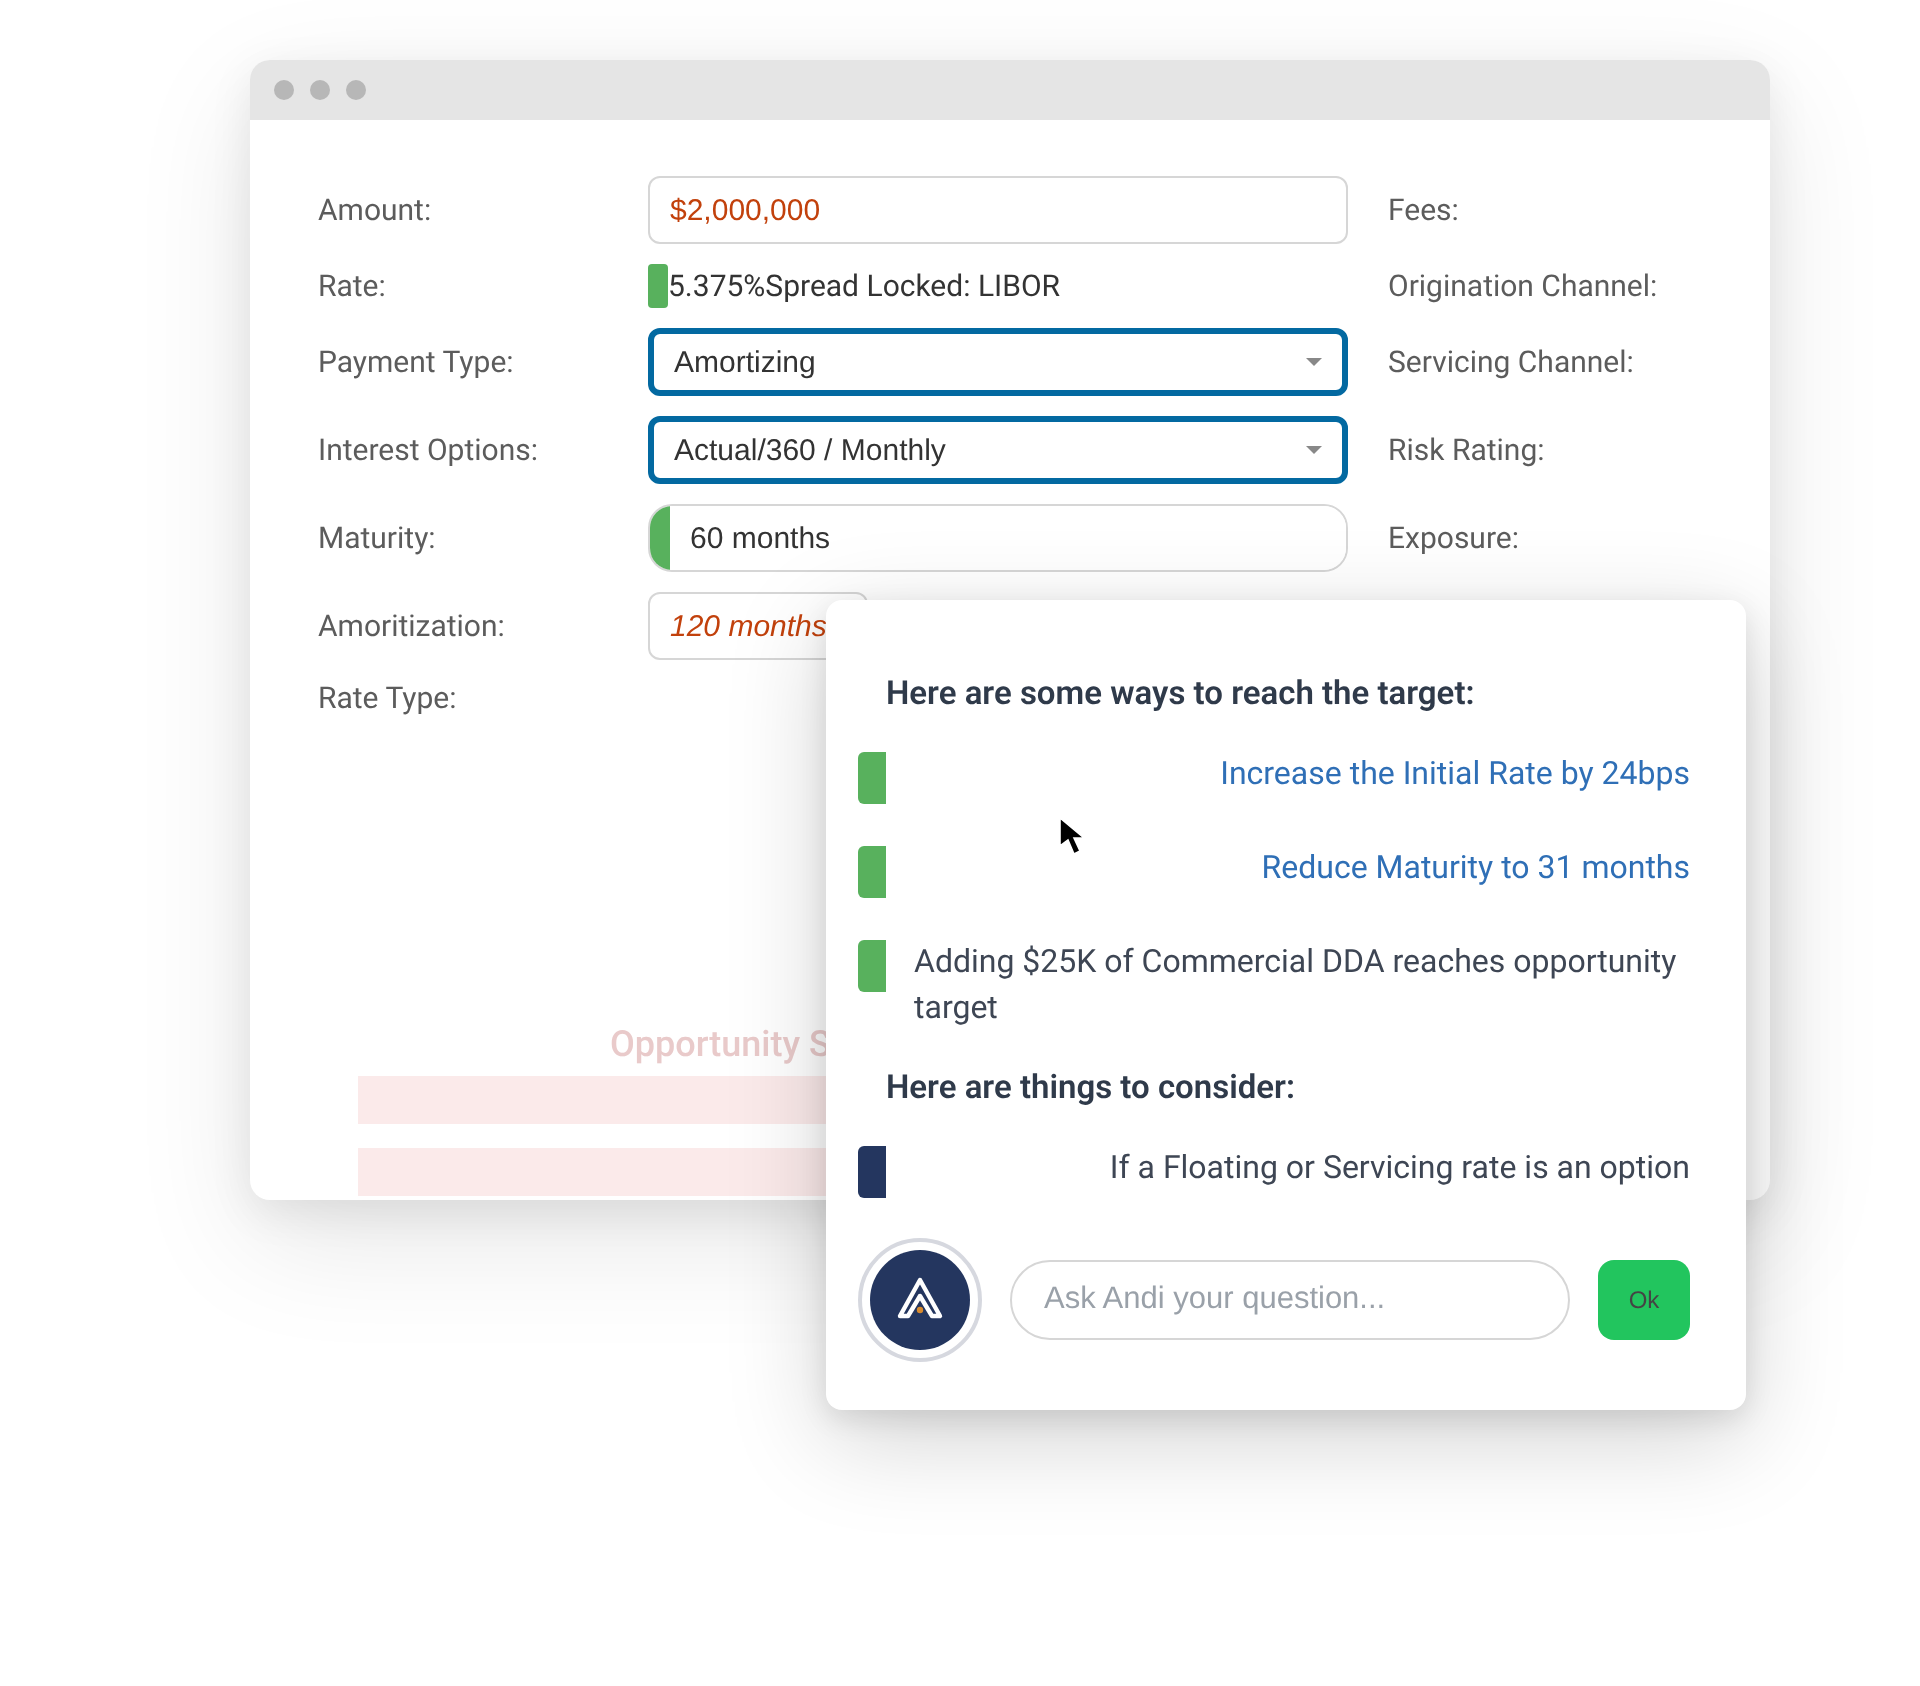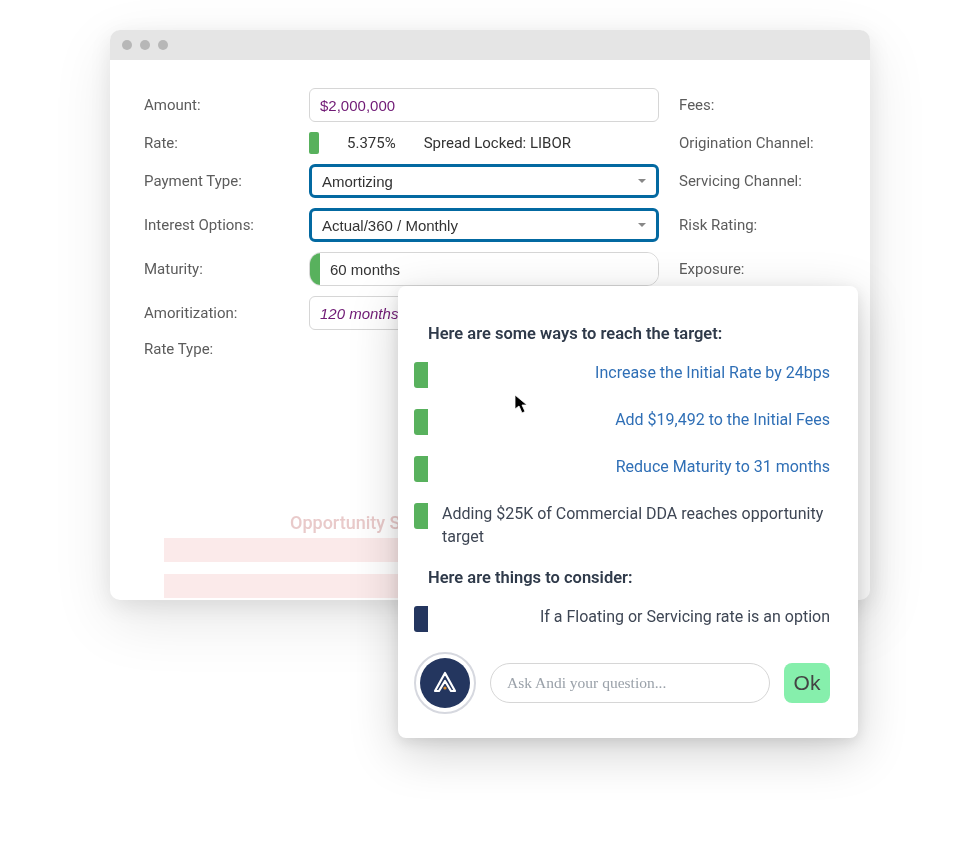--- a/index.html
+++ b/index.html
@@ -5,21 +5,21 @@
   * { box-sizing: border-box; }
   html, body {
     margin: 0; padding: 0;
     width: 960px; height: 843px;
     background: #ffffff;
     font-family: -apple-system, BlinkMacSystemFont, "Segoe UI", Roboto, Arial, sans-serif;
     color: #333;
   }
   .canvas {
     position: relative;
-    width: 848px; height: 843px;
+    width: 848px; height: 843px; margin-left: 15px;
   }
   .window {
     position: absolute;
     left: 110px; top: 30px;
     width: 760px;
     height: 570px;
     background: #fff;
     border-radius: 10px;
     box-shadow: 0 20px 60px rgba(0,0,0,0.10), 0 6px 22px rgba(0,0,0,0.08);
     overflow: hidden;
@@ -50,27 +50,27 @@
   }
   .lbl { align-self: center; color: #5c5c5c; }
   .rlbl { align-self: center; color: #5c5c5c; }
   .text-input {
     width: 100%;
     height: 34px;
     border: 1px solid #d6d6d6;
     border-radius: 6px;
     padding: 6px 10px;
     font-size: 15px;
-    color: #701a75;
+    color: #c2410c;
   }
   .rate-wrap {
     position: relative;
     display: flex;
     align-items: center;
-    gap: 28px;
+    gap: 0;
     font-size: 15px;
     color: #333;
   }
   .green-tag {
     width: 10px; height: 22px;
     background: #58b15d;
     border-radius: 2px;
     flex-shrink: 0;
   }
   .select {
@@ -115,21 +115,21 @@
     left: 54px;
     height: 24px;
     background: #fbeaea;
   }
   .pink1 { top: 478px; width: 260px; }
   .pink2 { top: 514px; width: 260px; }
 
   
   .popup {
     position: absolute;
-    left: 398px; top: 286px;
+    left: 398px; top: 300px;
     width: 460px;
     background: #fff;
     border-radius: 8px;
     box-shadow: 0 14px 50px rgba(0,0,0,0.18), 0 4px 14px rgba(0,0,0,0.10);
     padding: 28px 28px 24px 16px;
   }
   .popup h4 {
     margin: 10px 0 18px 14px;
     font-size: 16.5px;
     font-weight: 600;
@@ -171,29 +171,28 @@
     display:flex; align-items:center; justify-content:center;
   }
   .ask {
     flex: 1;
     height: 40px;
     border: 1px solid #d6d6d6;
     border-radius: 20px;
     padding: 0 16px;
     font-size: 15.5px;
     color: #555;
-    font-family: Liberation Serif, serif;
   }
   .ask::placeholder { color: #9aa1a9; }
   .ok-btn {
     height: 40px; width: 46px;
     border: none;
-    background: #86efac;
+    background: #22c55e;
     border-radius: 8px;
-    font-size: 21px;
+    font-size: 12px;
     color: #444;
     cursor: pointer;
   }
   .cursor {
     position: absolute;
     left: 116px; top: 108px;
     width: 14px; height: 20px;
   }
   .cursor svg { display:block; }
 </style>
@@ -262,24 +261,20 @@
   </div>
 
   <div style="position:absolute; left:820px; top:373px; color:#5c5c5c; font-size:15px;">on:</div>
 
   <div class="popup">
     <h4>Here are some ways to reach the target:</h4>
 
     <div class="row">
       <div class="slab"></div>
       <div class="txt">Increase the Initial Rate by 24bps</div>
-    </div>
-    <div class="row">
-      <div class="slab"></div>
-      <div class="txt">Add $19,492 to the Initial Fees</div>
     </div>
     <div class="row">
       <div class="slab"></div>
       <div class="txt">Reduce Maturity to 31 months</div>
     </div>
     <div class="row">
       <div class="slab"></div>
       <div class="txt plain">Adding $25K of Commercial DDA reaches opportunity target</div>
     </div>
 

